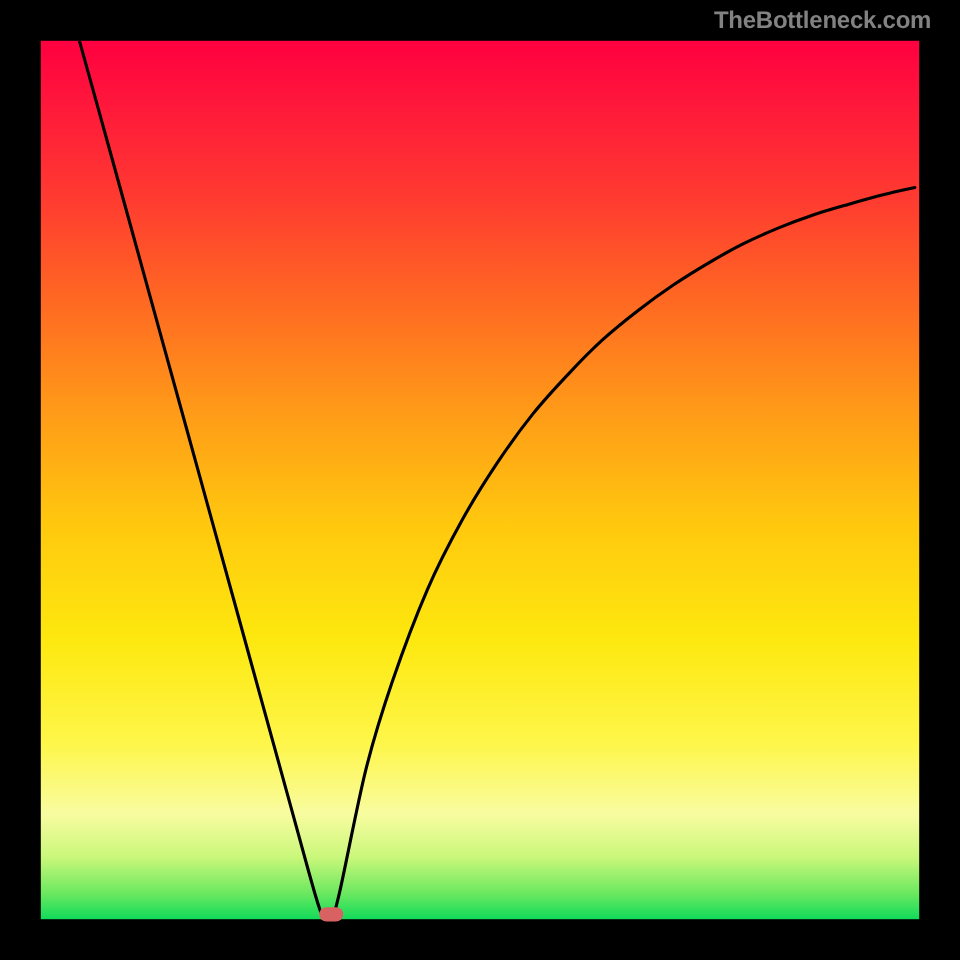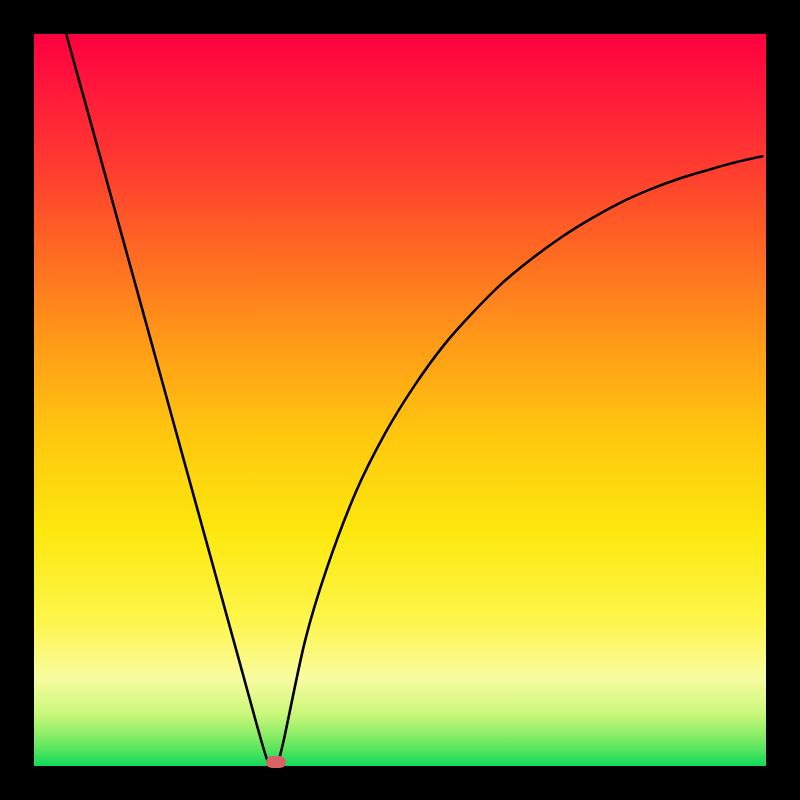--- a/index.html
+++ b/index.html
@@ -62,20 +62,21 @@
     width: 20px;
     height: 12px;
     border-radius: 6px;
     background: #d86262;
   }
 </style>
 </head>
 <body>
 
 <div class="container">
+  <div class="attribution">TheBottleneck.com</div>
 
   <div class="plot-area">
     <svg class="curve-svg" viewBox="0 0 732 732" preserveAspectRatio="none">
       <path id="curvePath" class="curve-path" d="M 32.21 0.00 C 36.42 15.23, 49.66 62.95, 58.56 95.16 C 67.46 127.37, 78.47 167.34, 87.84 201.30 C 97.21 235.26, 107.75 273.48, 117.12 307.44 C 126.49 341.40, 137.03 379.62, 146.40 413.58 C 155.77 447.54, 166.31 485.76, 175.68 519.72 C 185.05 553.68, 197.35 598.22, 204.96 625.86 C 212.57 653.50, 218.58 676.08, 223.26 692.47 C 227.94 708.87, 231.31 722.02, 234.24 728.34 C 237.17 734.66, 239.22 734.93, 241.56 732.00 C 243.90 729.07, 244.20 729.95, 248.88 710.04 C 253.56 690.13, 263.81 635.67, 270.84 607.56 C 277.87 579.45, 284.60 558.37, 292.80 534.36 C 301.00 510.35, 312.71 479.17, 322.08 457.50 C 331.45 435.83, 341.99 415.92, 351.36 398.94 C 360.73 381.96, 371.27 365.41, 380.64 351.36 C 390.01 337.31, 400.55 322.81, 409.92 311.10 C 419.29 299.39, 429.83 288.12, 439.20 278.16 C 448.57 268.20, 459.11 257.43, 468.48 248.88 C 477.85 240.33, 488.39 231.99, 497.76 224.72 C 507.13 217.46, 517.67 209.82, 527.04 203.50 C 536.41 197.17, 546.95 190.70, 556.32 185.20 C 565.69 179.69, 576.23 173.78, 585.60 169.09 C 594.97 164.41, 605.51 159.78, 614.88 155.92 C 624.25 152.05, 634.79 148.10, 644.16 144.94 C 653.53 141.77, 664.07 138.85, 673.44 136.15 C 682.81 133.46, 693.94 130.33, 702.72 128.10 C 711.50 125.87, 724.24 123.18, 728.34 122.24"></path>
     </svg>
     <div id="marker" class="marker" style="left: 231.56px; top: 722.34px; background: rgb(216, 98, 98);"></div>
   </div>
 </div>
 
 </body></html>

